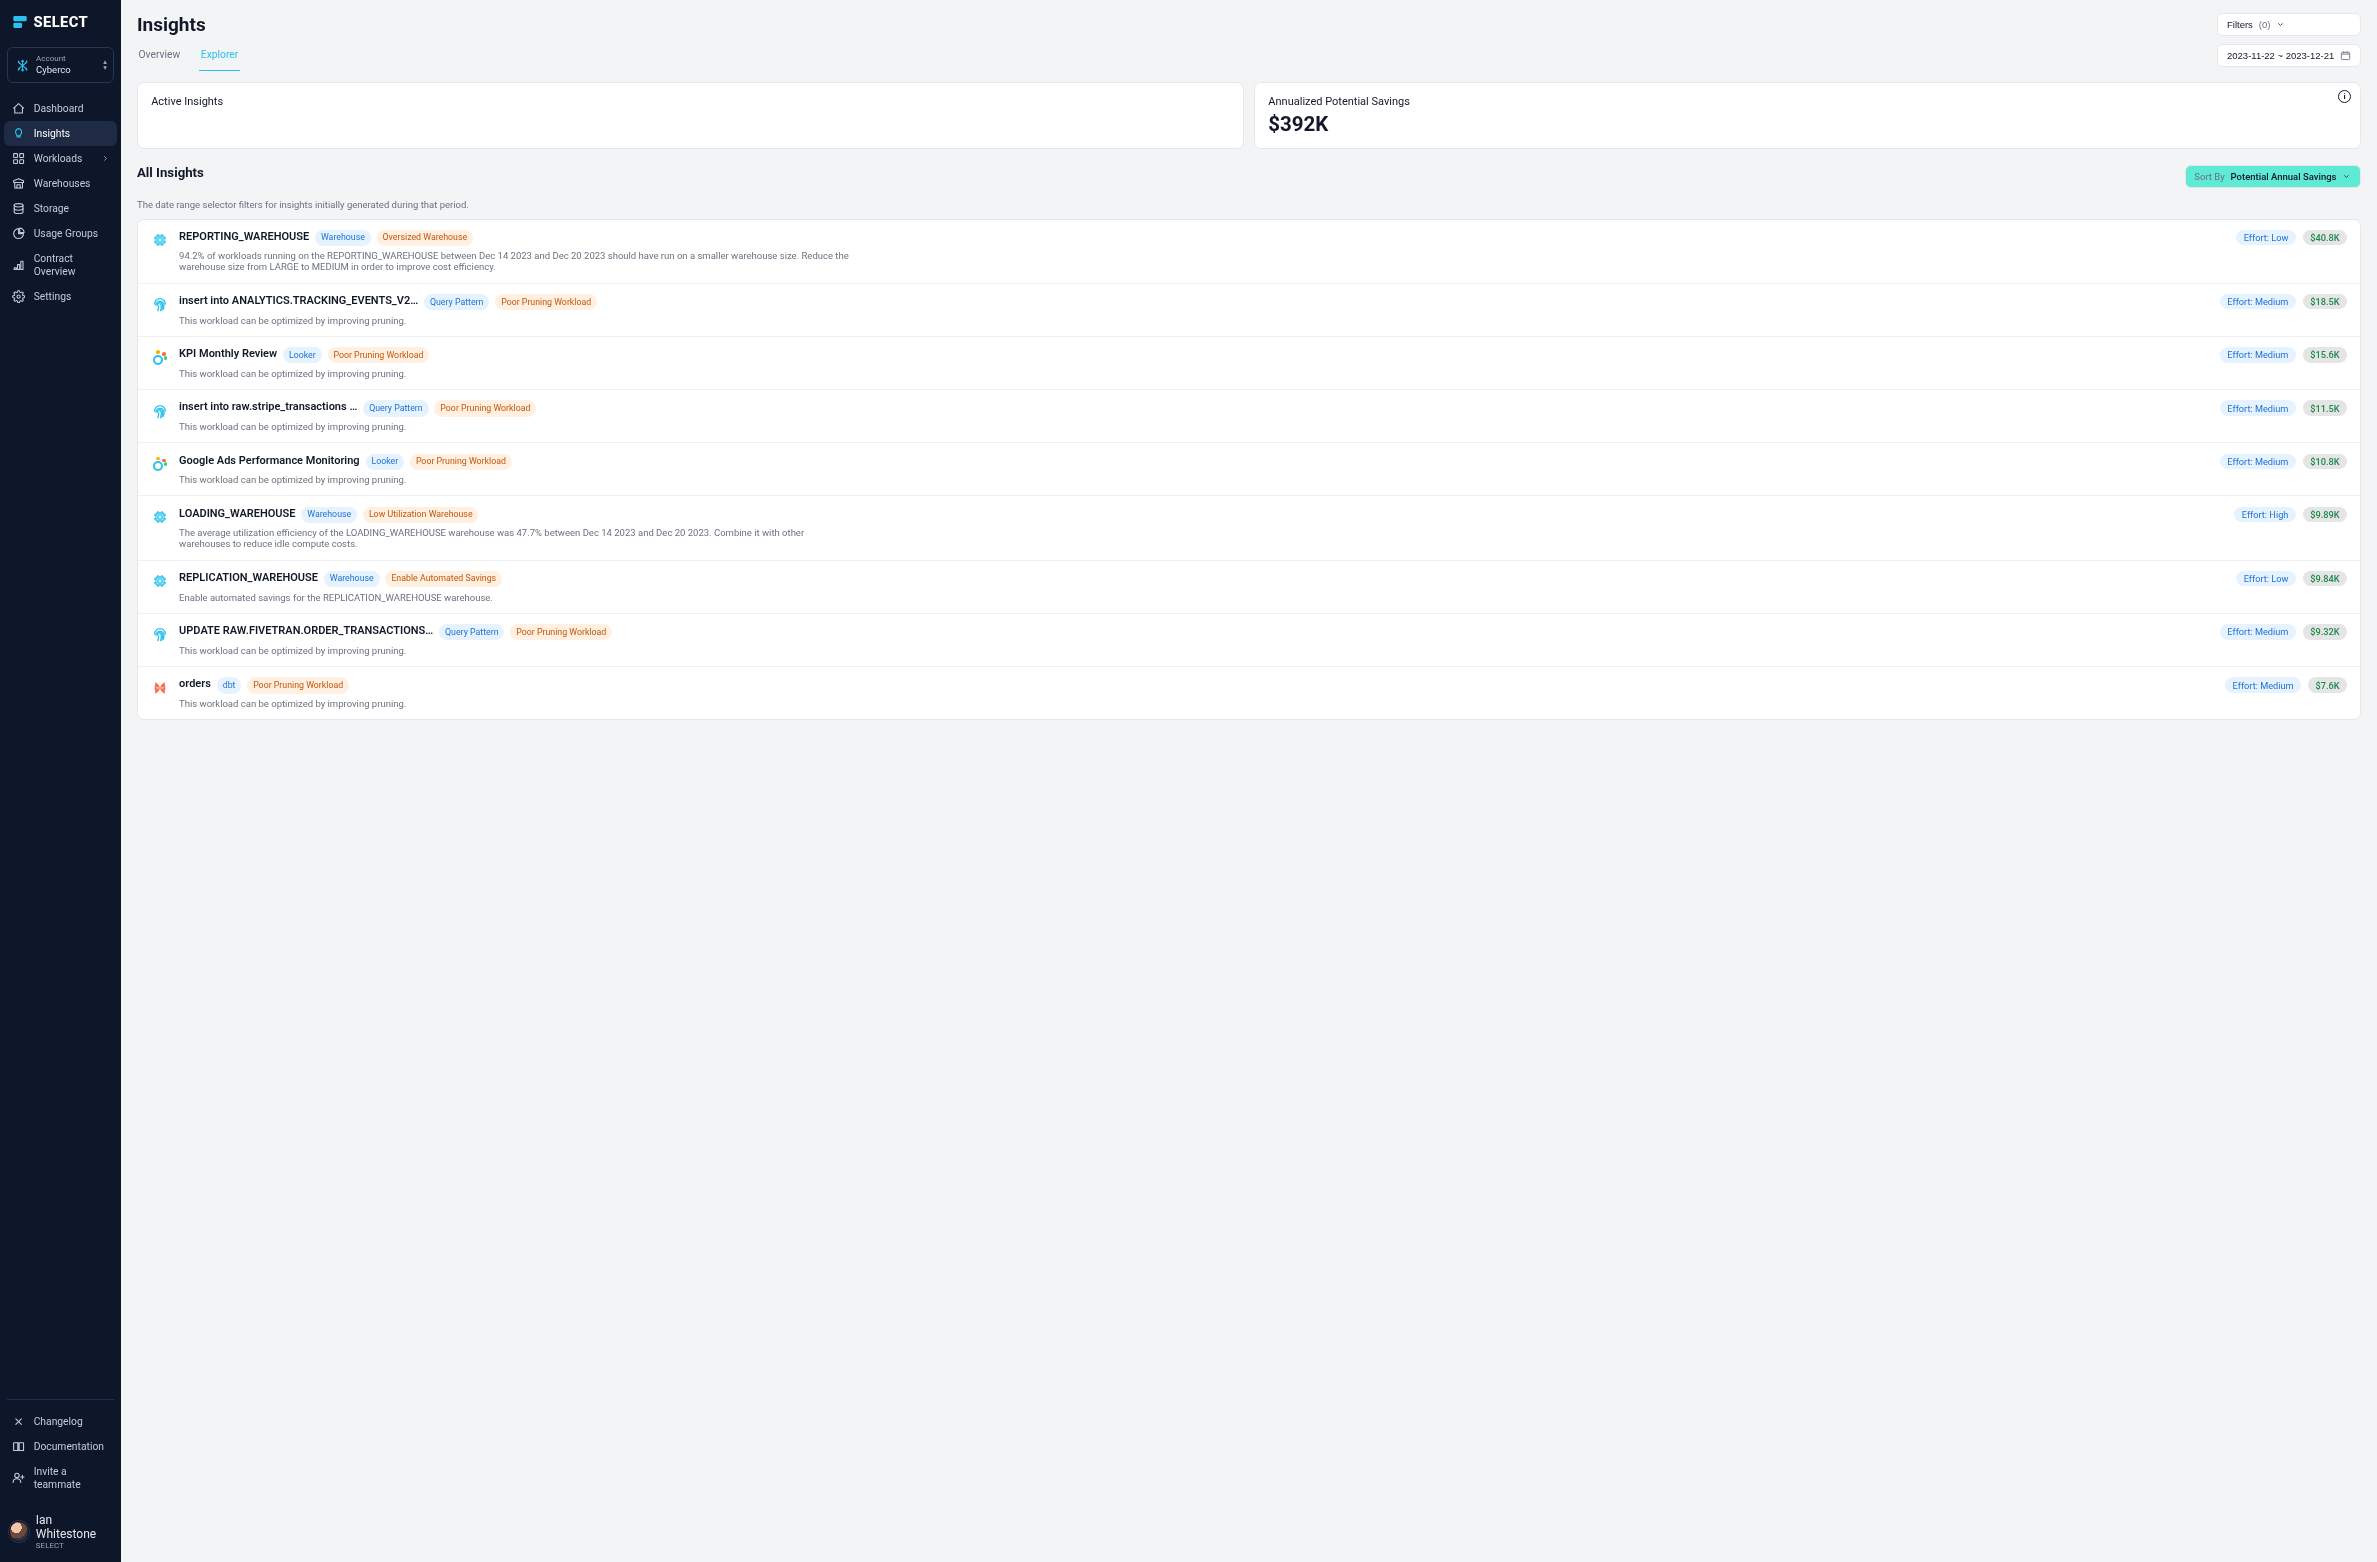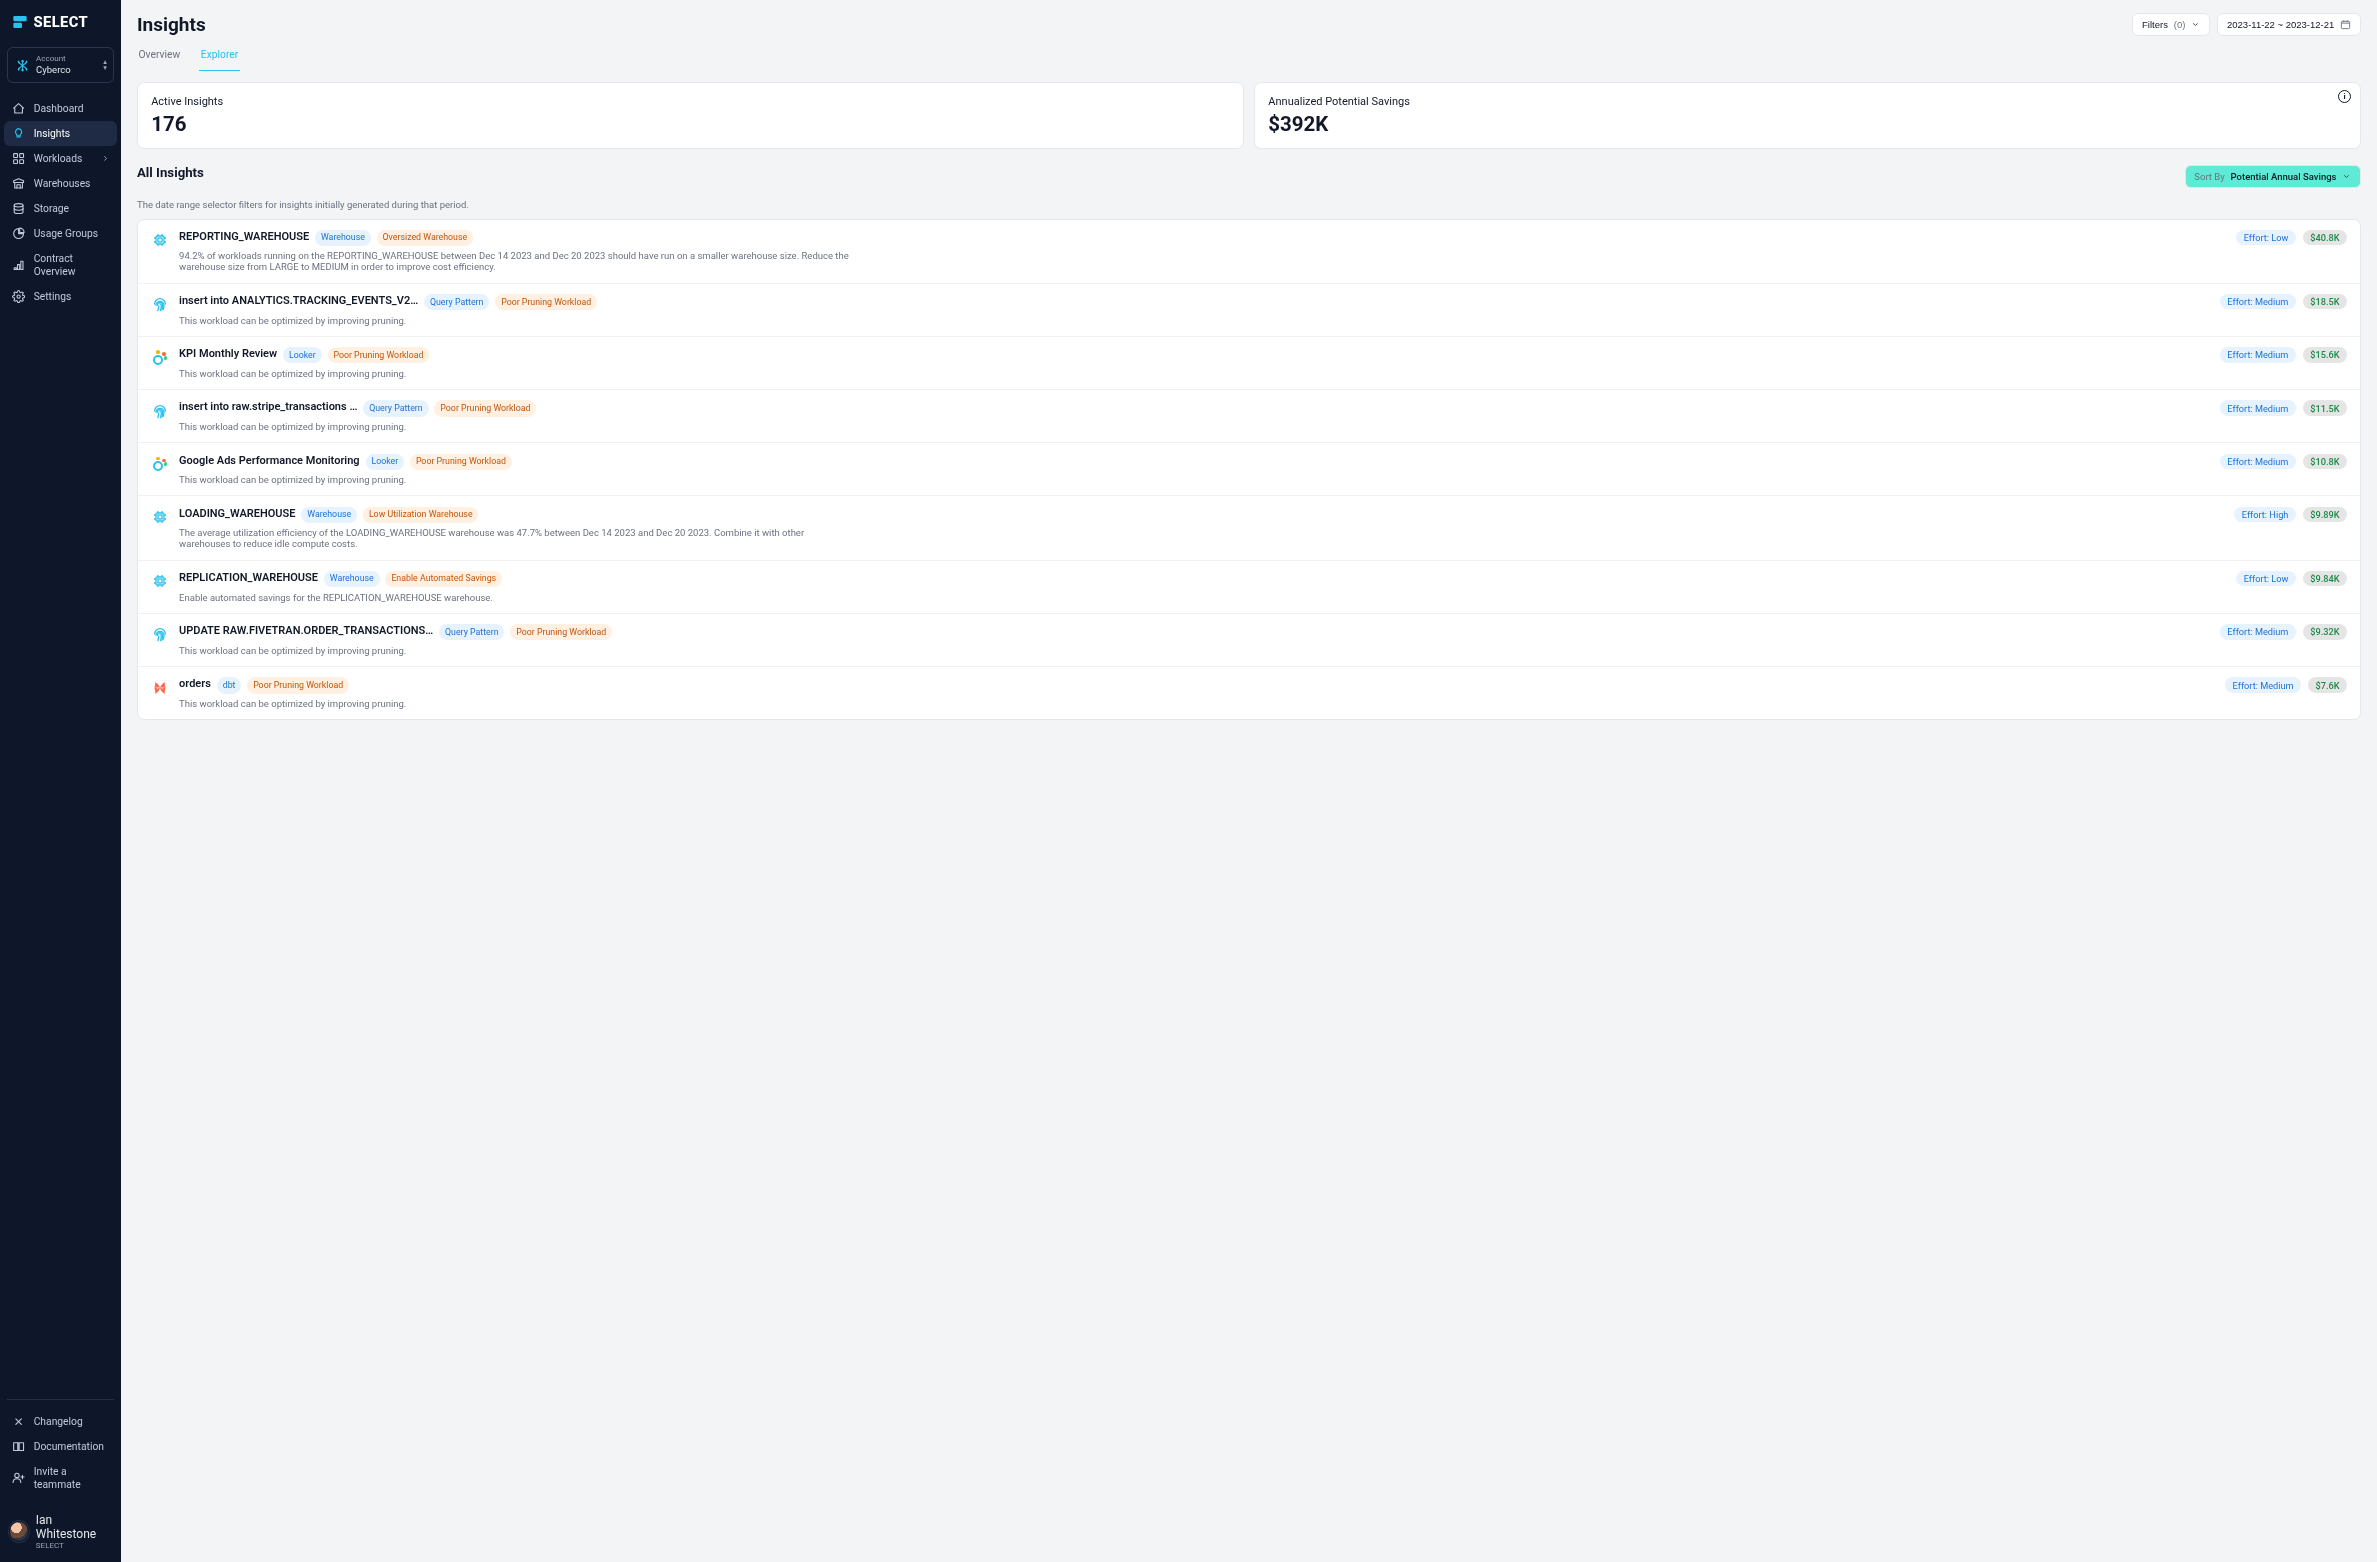--- a/index.html
+++ b/index.html
@@ -29,21 +29,21 @@
 
   .user-row { display: flex; align-items: center; gap: 7.3px; padding: 8.8px 8.8px 11.7px 8.8px; }
   .avatar-img { width: 20.5px; height: 20.5px; border-radius: 50%; background: radial-gradient(circle at 35% 30%, #f3c5a6 0 30%, #6b4a3b 31% 60%, #2b3344 61% 100%); border: 1.5px solid #0e162a; box-shadow: 0 0 0 0.7px #30405e; }
   .user-row .name { font-size: 12px; color: #e5e7eb; line-height: 1.2; }
   .user-row .company { font-size: 8px; color: #9aa4b8; }
 
   
   .main { flex: 1; padding: 13.2px 16px 20.5px 16px; overflow: auto; }
   .header-row { display: flex; align-items: flex-start; justify-content: space-between; }
   .page-title { font-size: 19px; font-weight: 700; color: #111827; }
-  .controls { display: flex; gap: 7.3px; }
+  .controls { display: flex; gap: 7.3px; flex-direction: column; }
   .btn { background: #fff; border: 0.7px solid #e5e7eb; border-radius: 5.9px; padding: 5.1px 8.8px; font-size: 9.5px; display: inline-flex; align-items: center; gap: 5.9px; cursor: pointer; color: #111827; }
   .btn .muted { color: #6b7280; }
   .calendar-icon { width: 11px; height: 11px; }
 
   .tabs { display: flex; gap: 17.6px; margin-top: 4.4px; border-bottom: 0.7px solid transparent; }
   .tab { padding: 7.3px 1.5px 8.8px 1.5px; font-size: 10.3px; color: #6b7280; border-bottom: 1.5px solid transparent; cursor: pointer; }
   .tab.active { color: #2bc1ee; border-bottom-color: #2bc1ee; }
 
   .cards { display: grid; grid-template-columns: 1fr 1fr; gap: 10.3px; margin-top: 10.3px; }
   .card { background: #fff; border: 0.7px solid #e5e7eb; border-radius: 7.3px; padding: 11.7px 13.2px; position: relative; }
@@ -269,21 +269,20 @@
               <path d="M3 9h18M8 3v4M16 3v4"></path>
             </svg>
         </span>
       </button>
     </div>
   </div>
 
   <div class="cards">
     <div class="card">
       <div class="label">Active Insights</div>
-      <div class="big">176</div>
     </div>
     <div class="card">
       <div class="info">i</div>
       <div class="label">Annualized Potential Savings</div>
       <div class="big">$392K</div>
     </div>
   </div>
 
   <div class="section-head">
     <div>

